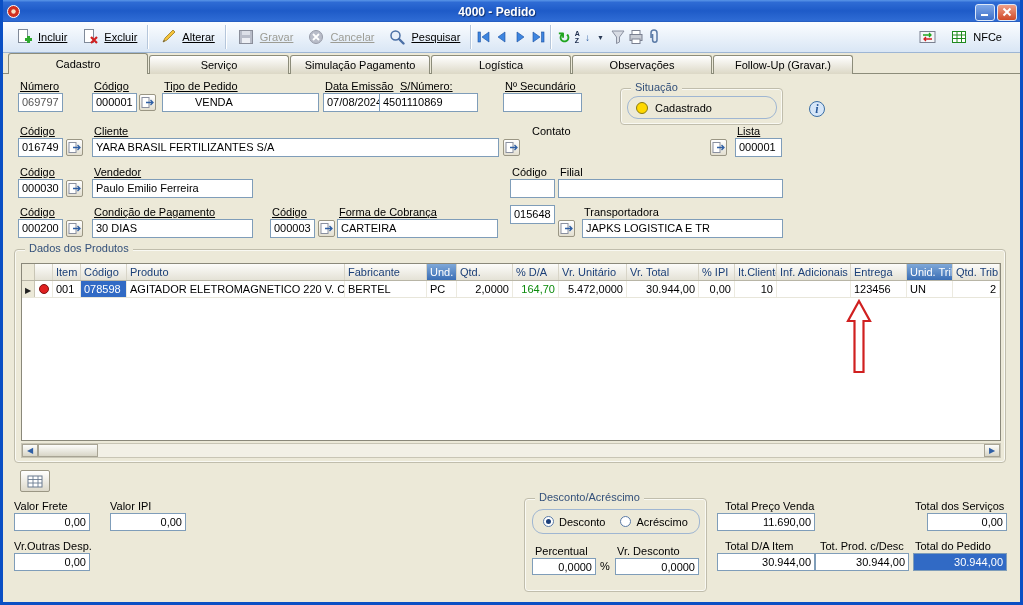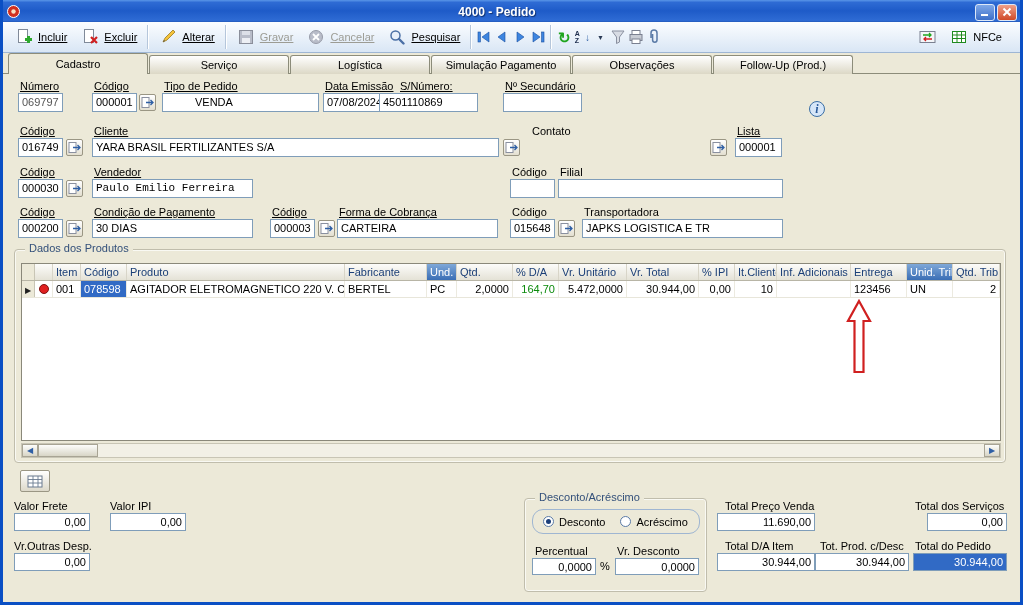--- a/index.html
+++ b/index.html
@@ -258,24 +258,24 @@
         </span>
         <span>NFCe</span>
       </span>
     </span>
   </div>
 
   <div class="pagebg"></div>
   <div class="tabs">
     <div class="tab active">Cadastro</div>
     <div class="tab">Serviço</div>
+    <div class="tab">Simulação Pagamento</div>
     <div class="tab">Logística</div>
-    <div class="tab">Simulação Pagamento</div>
     <div class="tab">Observações</div>
-    <div class="tab">Follow-Up (Prod.)</div>
+    <div class="tab">Follow-Up (Gravar.)</div>
   </div>
 
   <span class="lbl u" style="left:17px;top:80px;">Número</span>
   <div class="fld" style="left:15px;top:93px;width:45px;color:#555;">069797</div>
 
   <span class="lbl u" style="left:91px;top:80px;">Código</span>
   <div class="fld" style="left:89px;top:93px;width:45px;">000001</div>
   <span class="lookup-btn" style="left:136px;top:94px;">
     <svg width="13" height="13" viewBox="0 0 13 13">
         <rect x="1" y="1.5" width="7" height="10" fill="#fff" stroke="#8A90A0"></rect>
@@ -288,20 +288,27 @@
 
   <span class="lbl u" style="left:322px;top:80px;">Data Emissão</span>
   <div class="fld" style="left:320px;top:93px;width:73px;">07/08/2024</div>
 
   <span class="lbl u" style="left:397px;top:80px;">S/Número:</span>
   <div class="fld" style="left:376px;top:93px;width:99px;">4501110869</div>
 
   <span class="lbl u" style="left:502px;top:80px;">Nº Secundário</span>
   <div class="fld" style="left:500px;top:93px;width:79px;"></div>
 
+  <div class="gbox" style="left:617px;top:88px;width:163px;height:37px;">
+    <span class="gtitle">Situação</span>
+    <div class="inner-panel" style="left:6px;top:7px;width:150px;height:23px;padding:0 8px;gap:7px;">
+      <span class="status-dot"></span>
+      <span>Cadastrado</span>
+    </div>
+  </div>
 
   <span class="info-circ" style="position:absolute;left:806px;top:101px;">i</span>
 
   <span class="lbl u" style="left:17px;top:125px;">Código</span>
   <div class="fld" style="left:15px;top:138px;width:45px;">016749</div>
   <span class="lookup-btn" style="left:63px;top:139px;">
     <svg width="13" height="13" viewBox="0 0 13 13">
         <rect x="1" y="1.5" width="7" height="10" fill="#fff" stroke="#8A90A0"></rect>
         <path d="M5 6.5 h7 M9.5 4 l2.5 2.5 -2.5 2.5" stroke="#2F5FA5" stroke-width="1.3" fill="none"></path>
       </svg>
@@ -326,21 +333,21 @@
 
   <span class="lbl u" style="left:17px;top:166px;">Código</span>
   <div class="fld" style="left:15px;top:179px;width:45px;">000030</div>
   <span class="lookup-btn" style="left:63px;top:180px;">
     <svg width="13" height="13" viewBox="0 0 13 13">
         <rect x="1" y="1.5" width="7" height="10" fill="#fff" stroke="#8A90A0"></rect>
         <path d="M5 6.5 h7 M9.5 4 l2.5 2.5 -2.5 2.5" stroke="#2F5FA5" stroke-width="1.3" fill="none"></path>
       </svg>
   </span>
   <span class="lbl u" style="left:91px;top:166px;">Vendedor</span>
-  <div class="fld" style="left:89px;top:179px;width:161px;font-family:Liberation Mono, monospace;">Paulo Emilio Ferreira</div>
+  <div class="fld" style="left:89px;top:179px;width:161px;">Paulo Emilio Ferreira</div>
 
   <span class="lbl" style="left:509px;top:166px;">Código</span>
   <div class="fld" style="left:507px;top:179px;width:45px;"></div>
   <span class="lbl" style="left:557px;top:166px;">Filial</span>
   <div class="fld" style="left:555px;top:179px;width:225px;"></div>
 
   <span class="lbl u" style="left:17px;top:206px;">Código</span>
   <div class="fld" style="left:15px;top:219px;width:45px;">000200</div>
   <span class="lookup-btn" style="left:63px;top:220px;">
     <svg width="13" height="13" viewBox="0 0 13 13">
@@ -356,21 +363,21 @@
   <span class="lookup-btn" style="left:315px;top:220px;">
     <svg width="13" height="13" viewBox="0 0 13 13">
         <rect x="1" y="1.5" width="7" height="10" fill="#fff" stroke="#8A90A0"></rect>
         <path d="M5 6.5 h7 M9.5 4 l2.5 2.5 -2.5 2.5" stroke="#2F5FA5" stroke-width="1.3" fill="none"></path>
       </svg>
   </span>
   <span class="lbl u" style="left:336px;top:206px;">Forma de Cobrança</span>
   <div class="fld" style="left:334px;top:219px;width:161px;">CARTEIRA</div>
 
   <span class="lbl" style="left:509px;top:206px;">Código</span>
-  <div class="fld" style="left:507px;top:219px;width:45px;">015648</div>
+  <div class="fld" style="left:507px;top:205px;width:45px;">015648</div>
   <span class="lookup-btn" style="left:555px;top:220px;">
     <svg width="13" height="13" viewBox="0 0 13 13">
         <rect x="1" y="1.5" width="7" height="10" fill="#fff" stroke="#8A90A0"></rect>
         <path d="M5 6.5 h7 M9.5 4 l2.5 2.5 -2.5 2.5" stroke="#2F5FA5" stroke-width="1.3" fill="none"></path>
       </svg>
   </span>
   <span class="lbl" style="left:581px;top:206px;">Transportadora</span>
   <div class="fld" style="left:579px;top:219px;width:201px;">JAPKS LOGISTICA E TR</div>
 
   <div class="gbox" style="left:11px;top:249px;width:992px;height:214px;">

